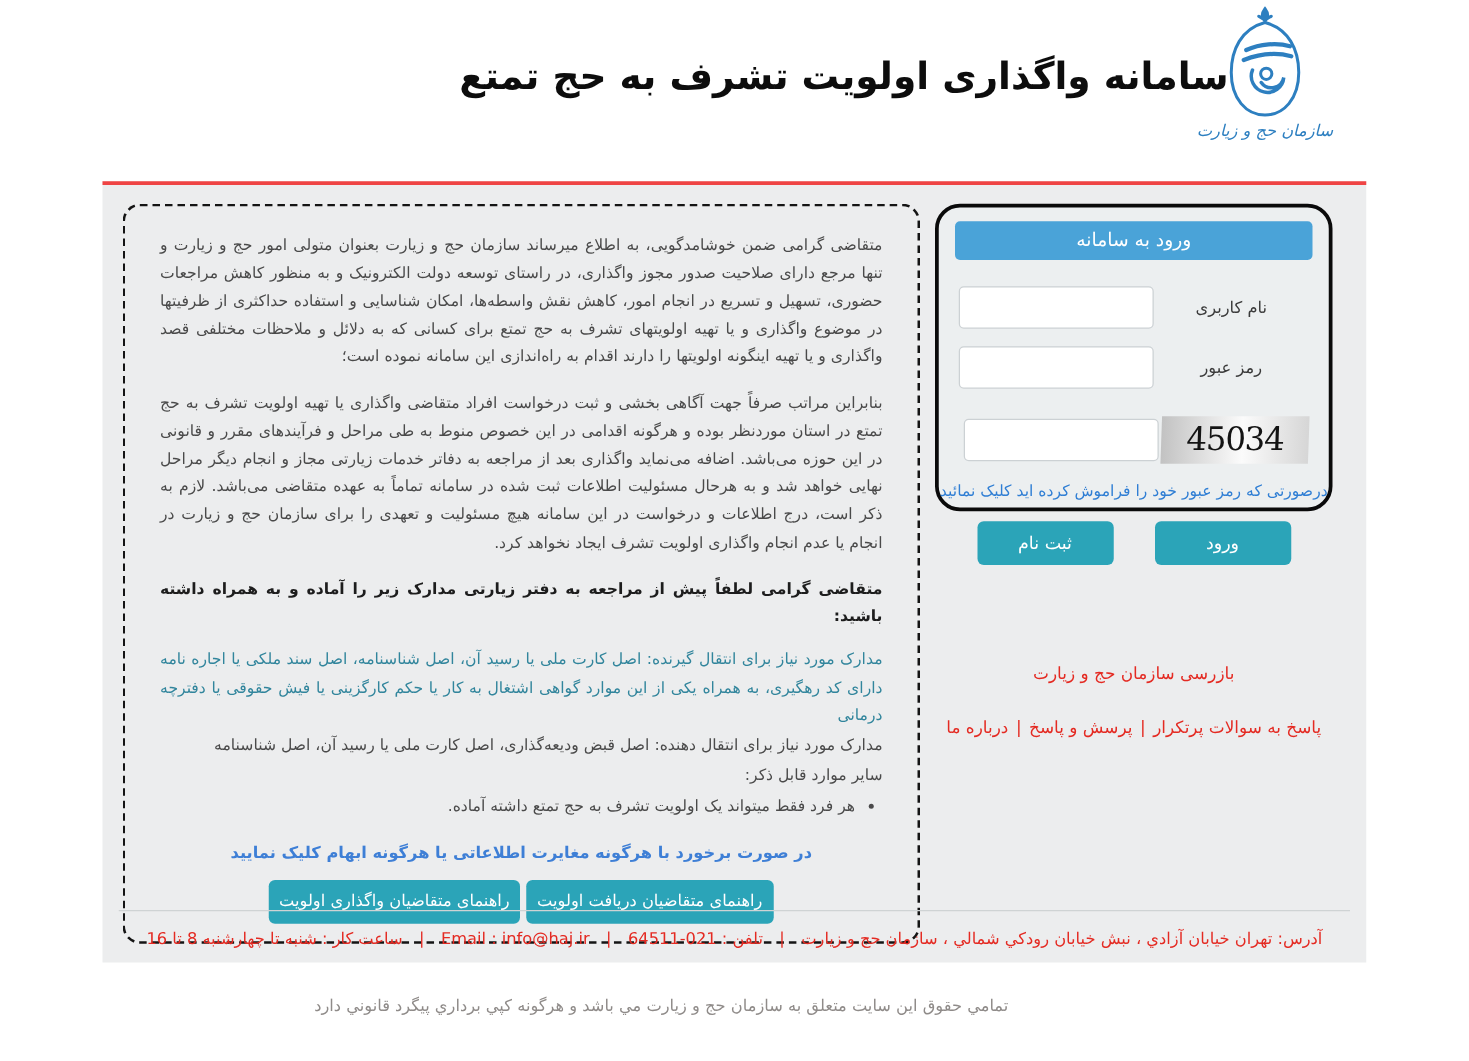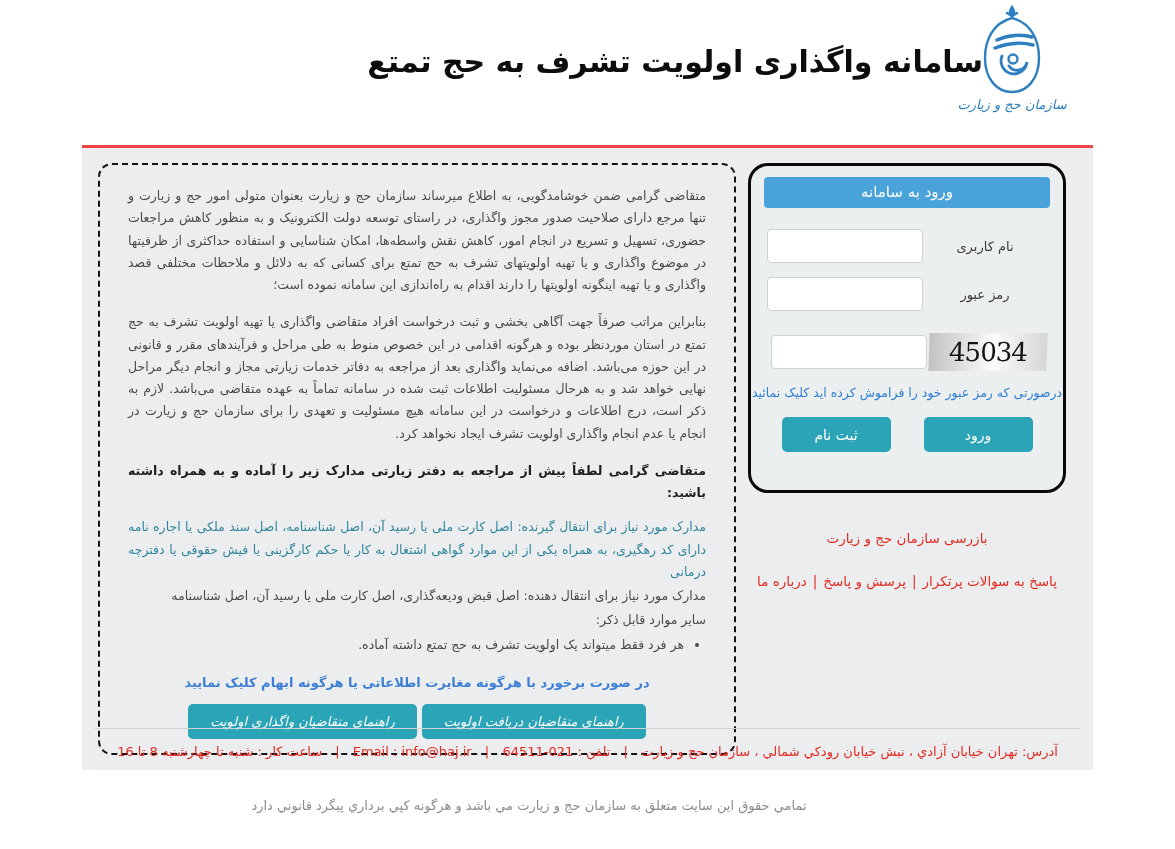--- a/index.html
+++ b/index.html
@@ -42,27 +42,26 @@
   ul.notes li{font-size:12.5px;line-height:1.7;color:#4a4a4a;}
   .discrepancy{
     text-align:center;margin:20px 0 14px;font-size:13px;font-weight:bold;
   }
   .discrepancy a{color:#3e7fd6;text-decoration:none;cursor:pointer;}
   .guide-buttons{
     display:flex;direction:rtl;justify-content:center;gap:5px;margin-top:4px;
   }
   .guide-btn{
     background:#2ba4b8;color:#fff;border:none;border-radius:5px;
-    font-size:13px;font-family:inherit;padding:10px 22px;min-width:198px;
+    font-size:13px;font-family:inherit;padding:10px 8px;min-width:198px;
     cursor:pointer;
-    font-style:italic;
   }
   
   .login-panel{
-    position:absolute;top:15px;left:666px;width:318px;height:330px;
+    position:absolute;top:15px;left:666px;width:318px;height:246px;
     border:3px solid #0a0a0a;border-radius:20px;background:#eceff0;
     box-sizing:border-box;
   }
   .login-header{
     margin:11px 13px 0;height:31px;background:#4aa3d8;border-radius:4px;
     color:#fff;text-align:center;line-height:31px;font-size:15px;direction:rtl;
   }
   .login-row{
     display:flex;direction:rtl;align-items:center;margin:14px 16px 0;
   }

